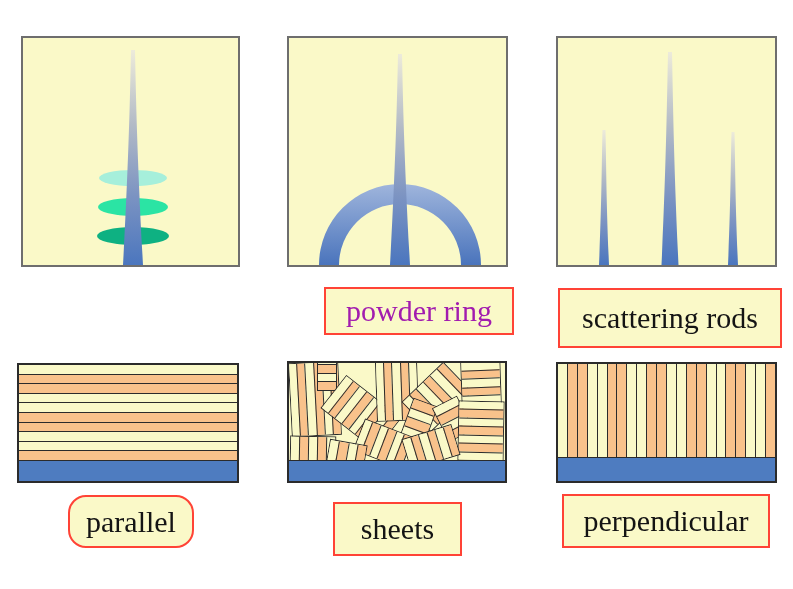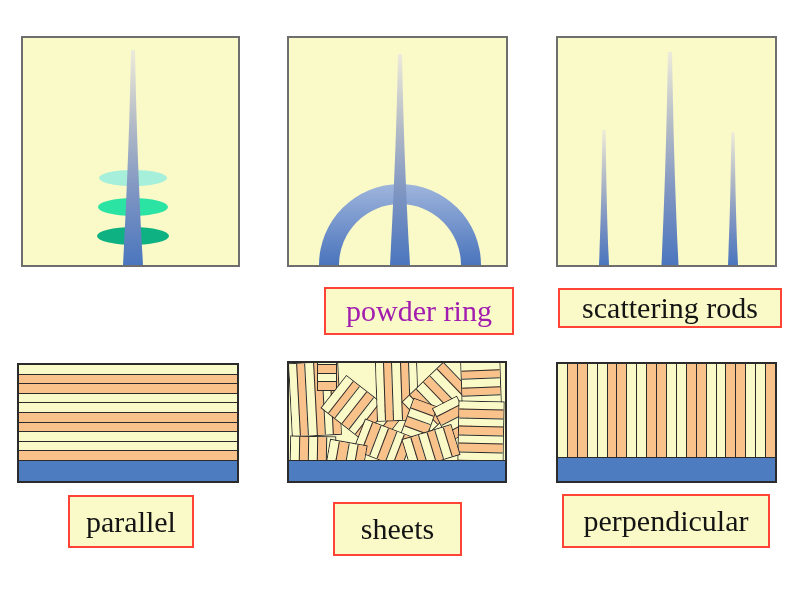--- a/index.html
+++ b/index.html
@@ -77,21 +77,21 @@
         </defs>
         <path d="M 41 227 C 43.9 159.5 43.75 121.7 44.5 92 L 47.5 92 C 48.25 121.7 48.1 159.5 51 227 Z" fill="url(#spikeG2)"></path>
         <path d="M 103.5 227 C 108.43 120.5 109 60.86 110 14 L 114 14 C 115 60.86 115.57 120.5 120.5 227 Z" fill="url(#spikeG2)"></path>
         <path d="M 170 227 C 172.9 160.5 172.75 123.26 173.5 94 L 176.5 94 C 177.25 123.26 177.1 160.5 180 227 Z" fill="url(#spikeG2)"></path>
       </svg>
   </div>
 
   <div class="label-box" id="tlabel-1" style="background: rgb(250, 249, 200); border-color: rgb(255, 67, 54); color: #a21caf; left: 303px; top: 287px; width: 190px; height: 48px; margin-left: 21px;">
     <span>powder ring</span>
   </div>
-  <div class="label-box" id="tlabel-2" style="background: rgb(250, 249, 200); border-color: rgb(255, 67, 54); color: rgb(20, 20, 20); left: 558px; top: 288px; width: 224px; height: 40px; align-items: center;">
+  <div class="label-box" id="tlabel-2" style="background: rgb(250, 249, 200); border-color: rgb(255, 67, 54); color: rgb(20, 20, 20); left: 558px; top: 288px; width: 224px; height: 60px; align-items: center;">
     <span>scattering rods</span>
   </div>
 
   <div class="block" id="blk-0" style="background: rgb(250, 249, 200); border-color: rgb(43, 43, 43); left: 17px; top: 363px; width: 222px; height: 120px;">
       <div class="stripes col">
         <div class="stripe" style="background: rgb(250, 249, 200);"></div>
         <div class="stripe" style="background: rgb(249, 194, 139); border-top: 1.4px solid rgb(43, 43, 43);"></div>
         <div class="stripe" style="background: rgb(249, 194, 139); border-top: 1.4px solid rgb(43, 43, 43);"></div>
         <div class="stripe" style="background: rgb(250, 249, 200); border-top: 1.4px solid rgb(43, 43, 43);"></div>
         <div class="stripe" style="background: rgb(250, 249, 200); border-top: 1.4px solid rgb(43, 43, 43);"></div>
@@ -226,21 +226,21 @@
         <div class="stripe" style="background: rgb(250, 249, 200); border-left: 1.4px solid rgb(43, 43, 43);"></div>
         <div class="stripe" style="background: rgb(249, 194, 139); border-left: 1.4px solid rgb(43, 43, 43);"></div>
         <div class="stripe" style="background: rgb(249, 194, 139); border-left: 1.4px solid rgb(43, 43, 43);"></div>
         <div class="stripe" style="background: rgb(250, 249, 200); border-left: 1.4px solid rgb(43, 43, 43);"></div>
         <div class="stripe" style="background: rgb(250, 249, 200); border-left: 1.4px solid rgb(43, 43, 43);"></div>
         <div class="stripe" style="background: rgb(249, 194, 139); border-left: 1.4px solid rgb(43, 43, 43);"></div>
       </div>
       <div class="base-bar" style="height: 23px; background: rgb(78, 124, 192); border-top: 1.4px solid rgb(43, 43, 43); flex: 0 0 auto;"></div>
     </div>
 
-  <div class="label-box" id="blabel-0" style="background: rgb(250, 249, 200); border-color: rgb(255, 67, 54); color: rgb(20, 20, 20); left: 68px; top: 495px; width: 126px; height: 53px;">
+  <div class="label-box" id="blabel-0" style="background: rgb(250, 249, 200); border-color: rgb(255, 67, 54); color: rgb(20, 20, 20); left: 68px; top: 495px; width: 126px; height: 53px; border-radius: 18px;">
     <span>parallel</span>
   </div>
   <div class="label-box" id="blabel-1" style="background: rgb(250, 249, 200); border-color: rgb(255, 67, 54); color: rgb(20, 20, 20); left: 333px; top: 502px; width: 129px; height: 54px;">
     <span>sheets</span>
   </div>
   <div class="label-box" id="blabel-2" style="background: rgb(250, 249, 200); border-color: rgb(255, 67, 54); color: rgb(20, 20, 20); left: 562px; top: 494px; width: 208px; height: 54px;">
     <span>perpendicular</span>
   </div>
 
 </div>

